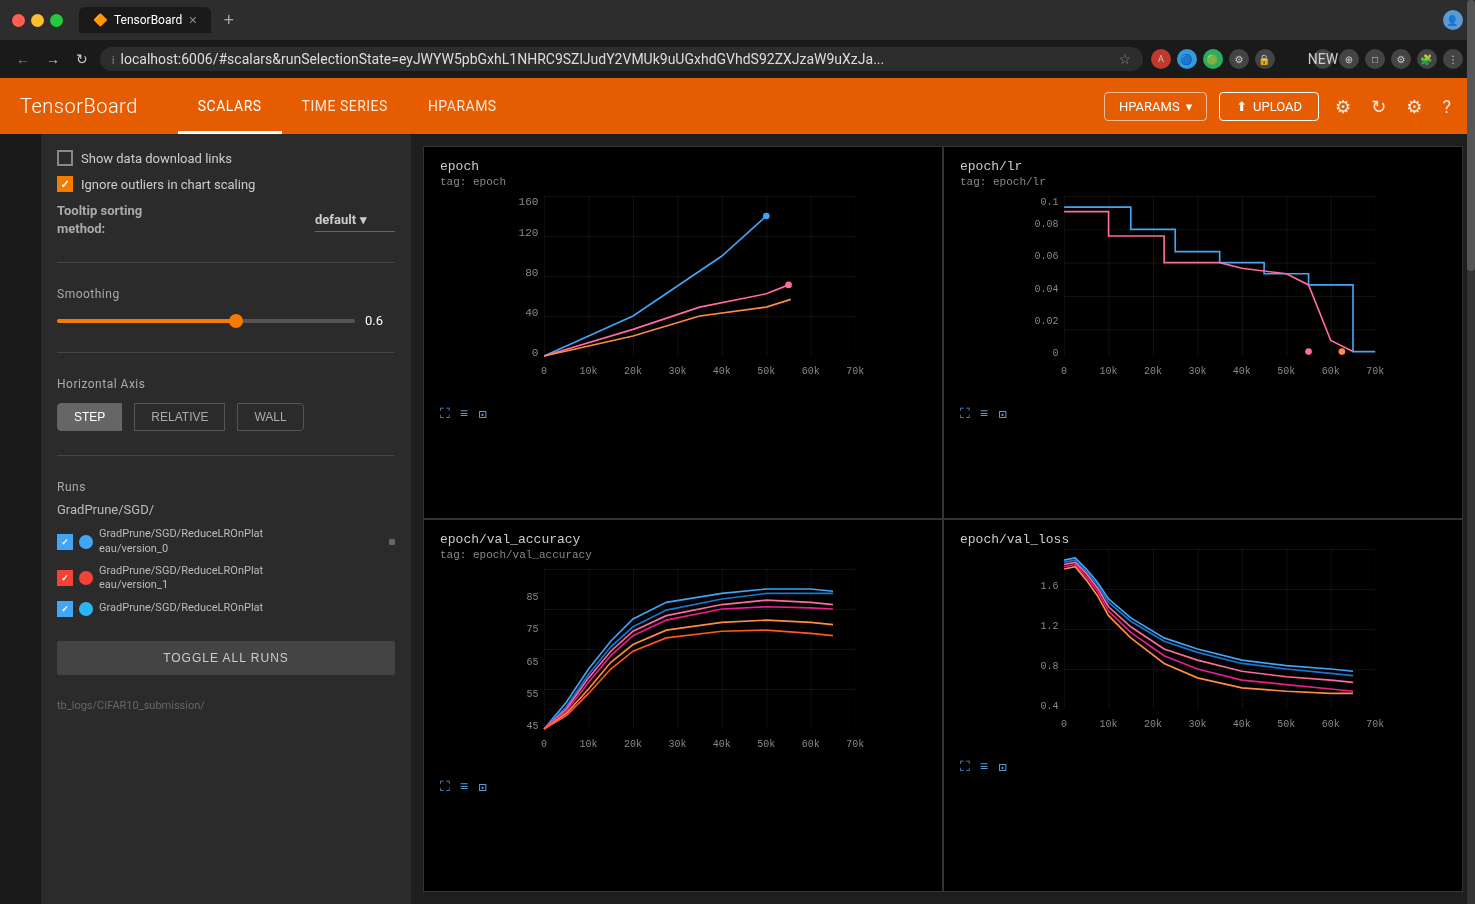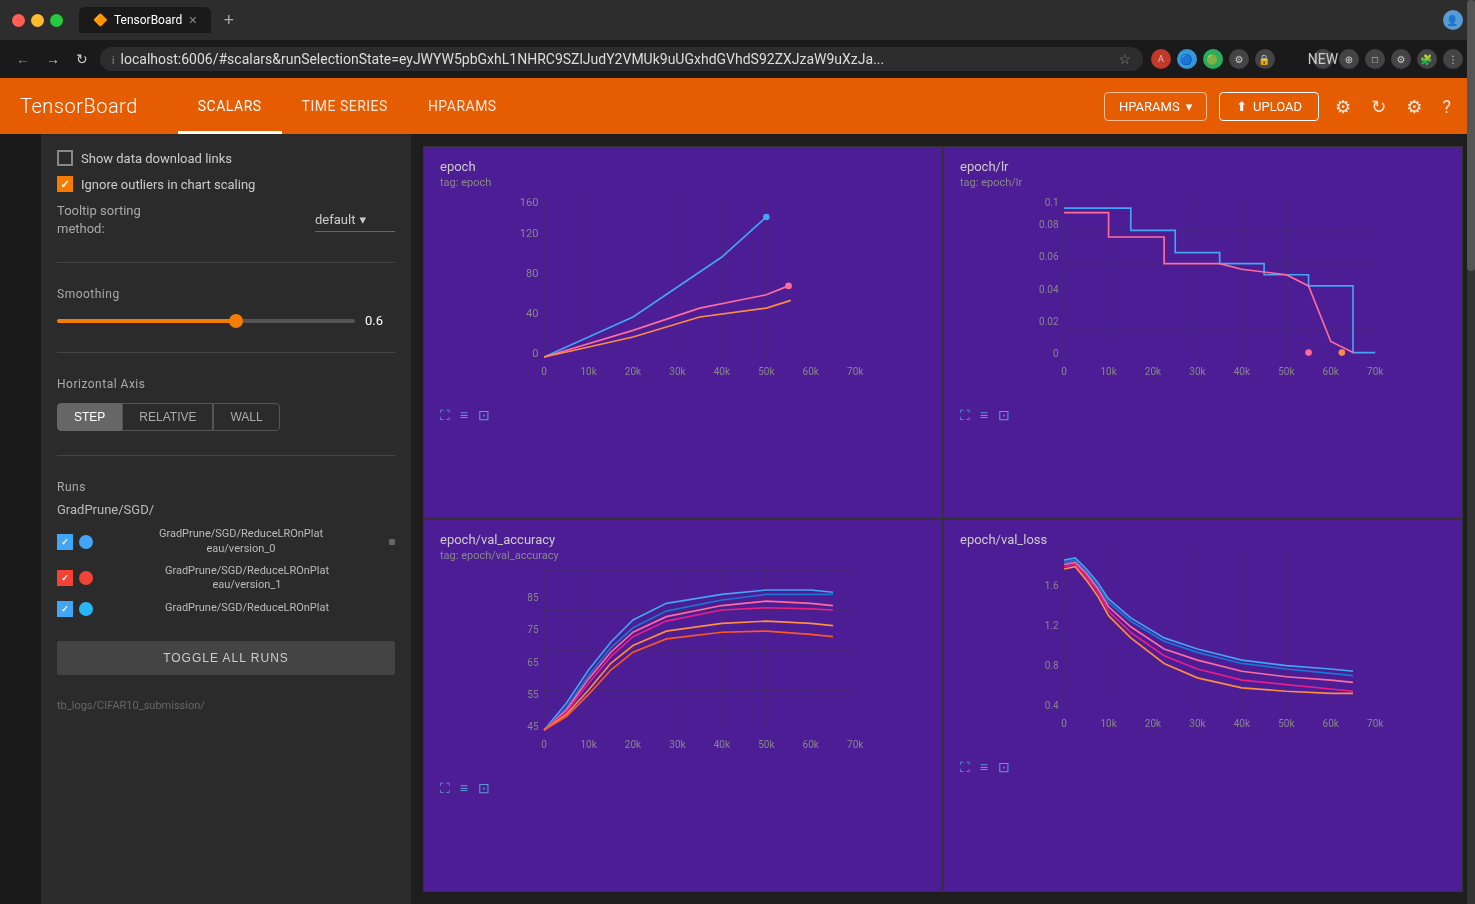--- a/index.html
+++ b/index.html
@@ -48,56 +48,56 @@
     .main { display: flex; flex: 1; overflow: hidden; }
 
     
     .sidebar { width: 370px; background: #2b2b2b; flex-shrink: 0; padding: 16px; overflow-y: auto; display: flex; flex-direction: column; gap: 16px; margin-left: 41px; }
     .sidebar-section { }
     .checkbox-row { display: flex; align-items: center; gap: 8px; margin-bottom: 10px; }
     .cb { width: 16px; height: 16px; border: 2px solid #888; background: transparent; cursor: pointer; flex-shrink: 0; display: flex; align-items: center; justify-content: center; }
     .cb.checked { background: #f57c00; border-color: #f57c00; }
     .cb-label { font-size: 13px; color: #ccc; }
 
-    .form-row { display: flex; align-items: center; gap: 0; margin-top: 4px; }
+    .form-row { display: flex; align-items: center; gap: 0; margin-top: 4px; font-weight: bold; }
     .form-label { font-size: 13px; color: #aaa; flex: 1; line-height: 1.4; }
     .form-select { background: transparent; border: none; border-bottom: 1px solid #666; color: #ccc; font-size: 13px; padding: 4px 0; display: flex; align-items: center; gap: 4px; cursor: pointer; min-width: 80px; }
 
     .section-label { font-size: 12px; color: #aaa; margin-bottom: 12px; letter-spacing: 0.5px; }
     .smoothing-row { display: flex; align-items: center; gap: 10px; }
     .slider-track { flex: 1; height: 4px; background: #555; border-radius: 2px; position: relative; cursor: pointer; }
     .slider-fill { height: 100%; background: #f57c00; border-radius: 2px; width: 60%; }
     .slider-thumb { width: 14px; height: 14px; border-radius: 50%; background: #f57c00; position: absolute; top: -5px; left: 60%; transform: translateX(-50%); cursor: pointer; }
     .slider-value { font-size: 13px; color: #ffffff; min-width: 30px; }
 
     .axis-section { }
-    .axis-buttons { display: flex; gap: 0; margin-top: 8px; }
+    .axis-buttons { display: flex; gap: 12px; margin-top: 8px; }
     .axis-btn { padding: 6px 16px; font-size: 12px; border: 1px solid #555; color: #aaa; background: transparent; cursor: pointer; }
     .axis-btn.active { background: #666; color: #fff; border-color: #666; }
     .axis-btn:first-child { border-radius: 4px 0 0 4px; }
     .axis-btn:last-child { border-radius: 0 4px 4px 0; }
 
     .divider { height: 1px; background: #444; margin: 8px 0; }
 
     .runs-section { }
     .runs-label { font-size: 12px; color: #aaa; margin-bottom: 8px; letter-spacing: 0.5px; }
     .run-group-label { font-size: 13px; color: #bbb; margin-bottom: 10px; }
     .run-item { display: flex; align-items: center; gap: 6px; margin-bottom: 8px; }
     .run-cb { width: 16px; height: 16px; border: 2px solid #f57c00; background: #f57c00; cursor: pointer; flex-shrink: 0; display: flex; align-items: center; justify-content: center; }
     .run-cb.blue { border-color: #42a5f5; background: #42a5f5; }
     .run-color-dot { width: 14px; height: 14px; border-radius: 50%; border: 2px solid #ccc; flex-shrink: 0; }
-    .run-name { font-size: 11px; color: #bbb; flex: 1; line-height: 1.3; text-align: center; }
+    .run-name { font-size: 11px; color: #bbb; flex: 1; line-height: 1.3; }
     .run-scroll-indicator { width: 6px; height: 6px; background: #666; border-radius: 1px; }
 
     .toggle-all-btn { width: 100%; padding: 10px; background: #444; color: #ccc; border: none; font-size: 12px; letter-spacing: 1px; cursor: pointer; border-radius: 2px; text-align: center; }
     .log-path { font-size: 11px; color: #666; margin-top: 8px; }
 
     
     .charts-area { flex: 1; background: #1e1e1e; overflow-y: auto; padding: 12px; display: grid; grid-template-columns: 1fr 1fr; grid-template-rows: auto auto; gap: 0; }
-    .chart-panel { background: #4c1d95; border: 1px solid #333; padding: 12px 16px 8px; position: relative; }
+    .chart-panel { background: #000000; border: 1px solid #333; padding: 12px 16px 8px; position: relative; font-family: Liberation Mono, monospace; }
     .chart-title { font-size: 13px; color: #ccc; margin-bottom: 2px; }
     .chart-tag { font-size: 11px; color: #888; margin-bottom: 8px; }
     .chart-area { position: relative; width: 100%; height: 200px; }
     .chart-actions { display: flex; gap: 10px; margin-top: 8px; padding: 2px 0; }
     .chart-action-icon { color: #5b9bd5; font-size: 14px; cursor: pointer; }
 
     
     svg.chart-svg { width: 100%; height: 100%; }
 
     

